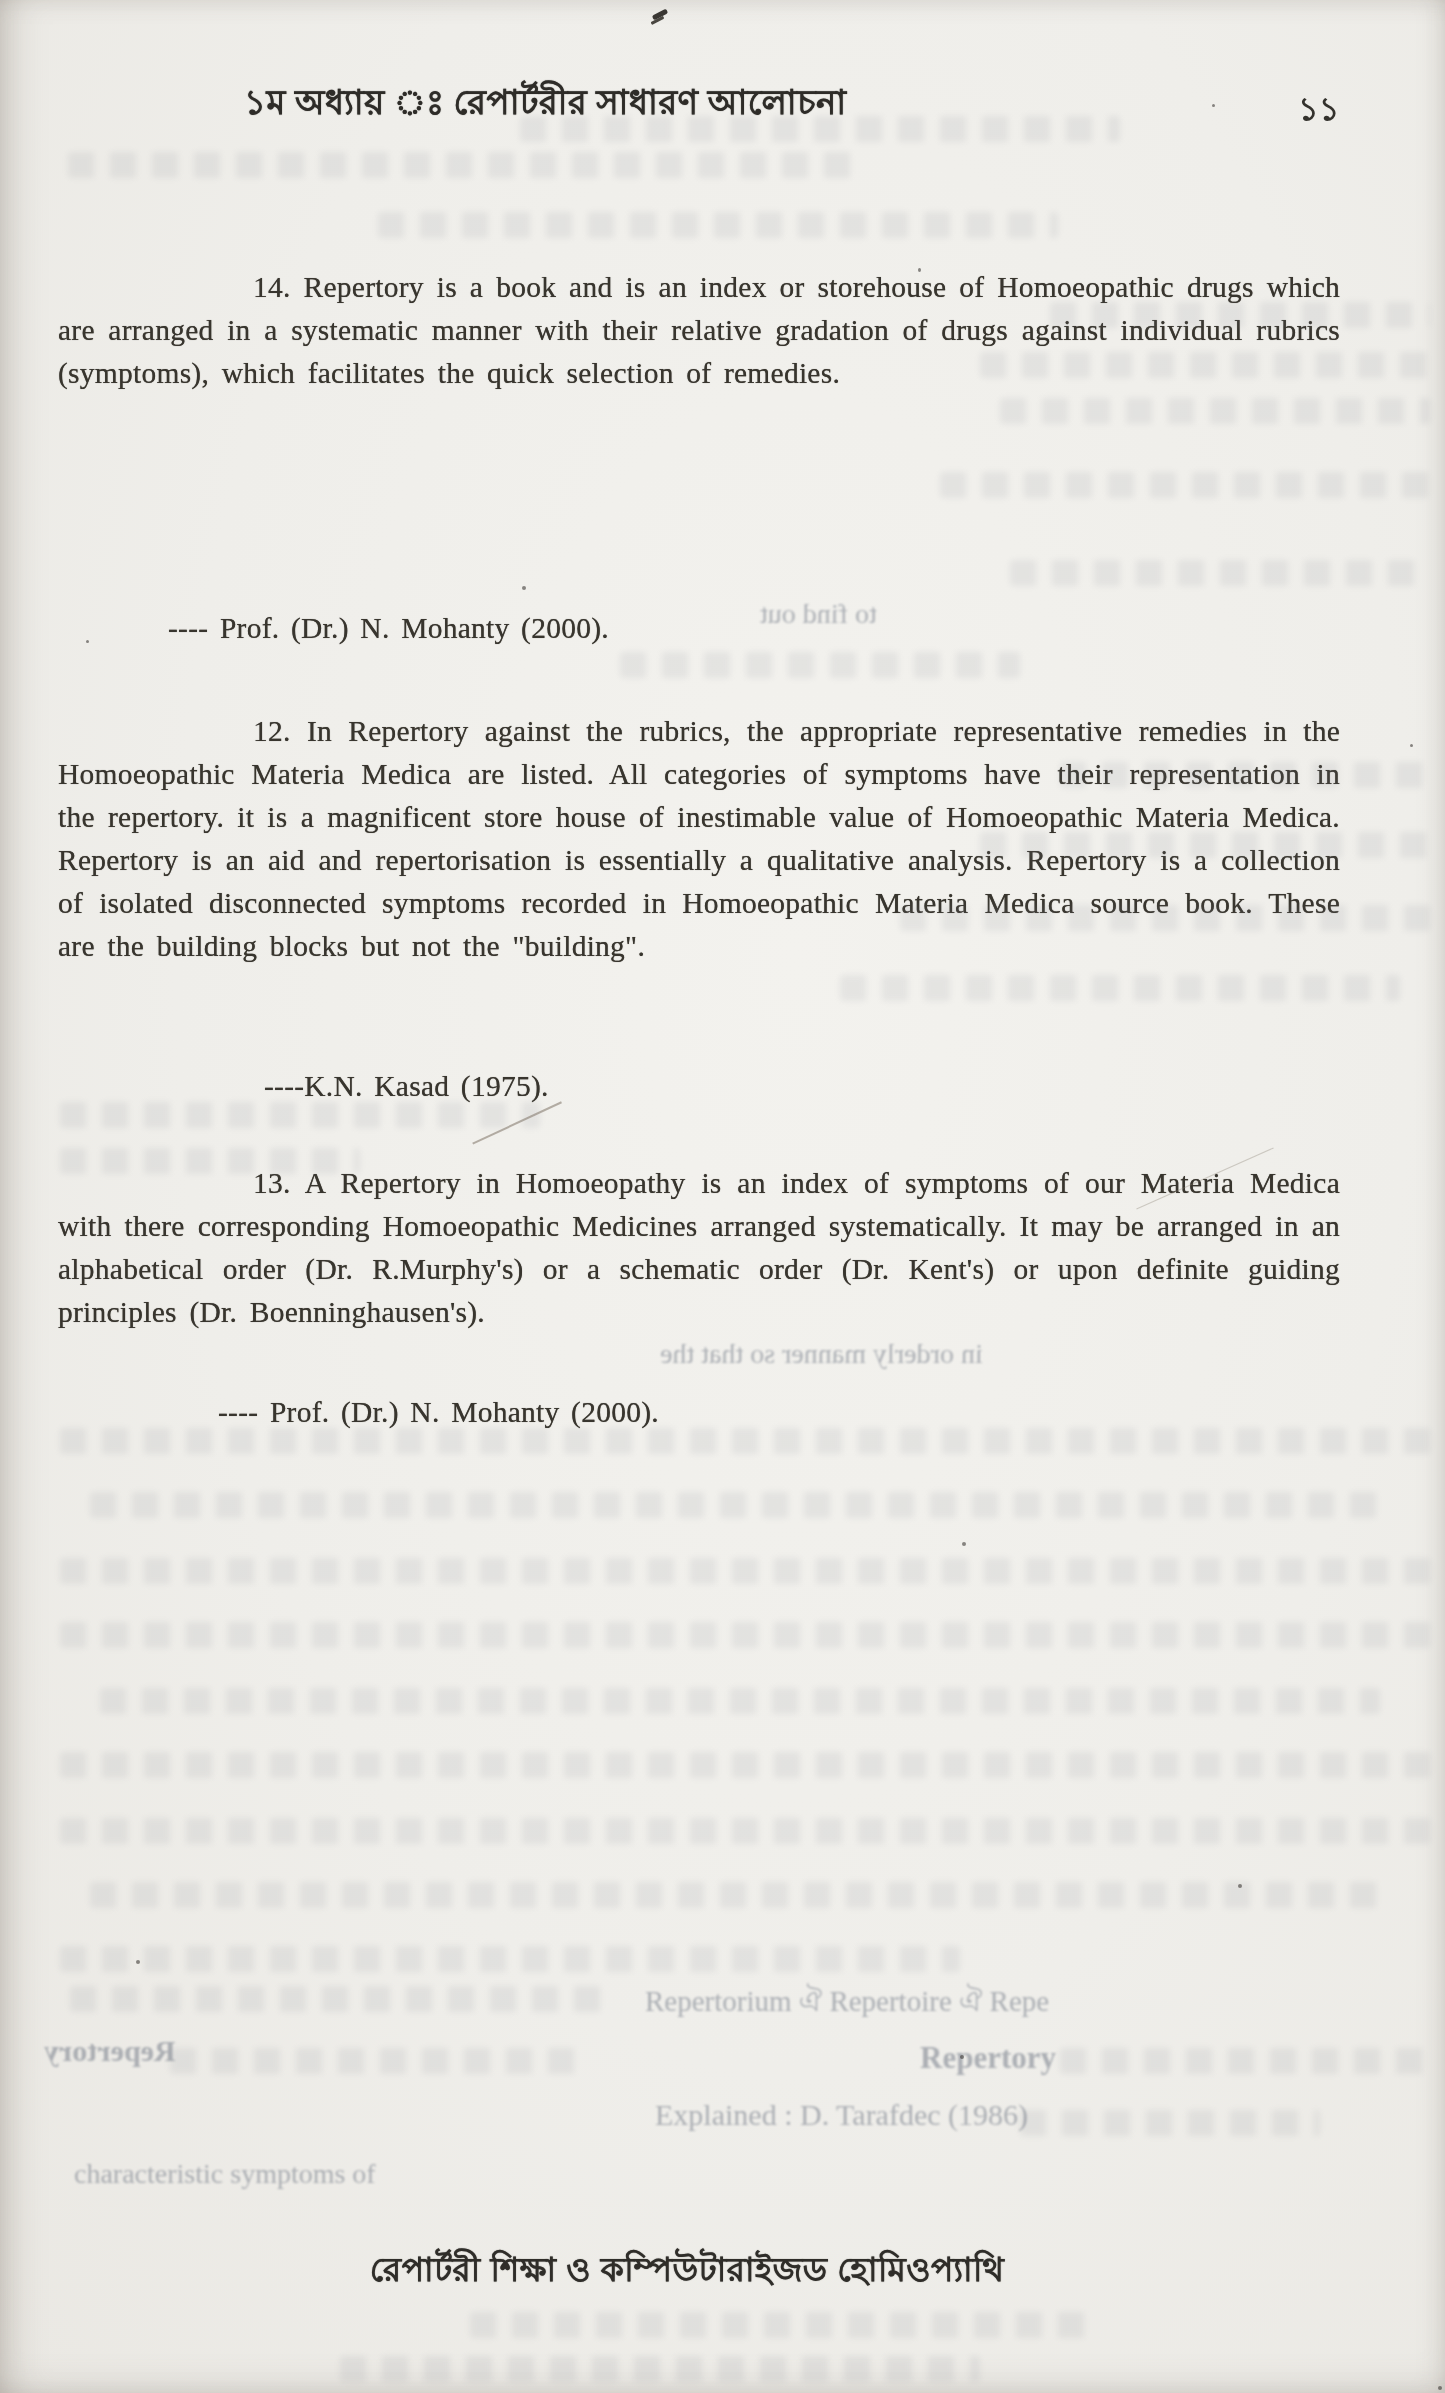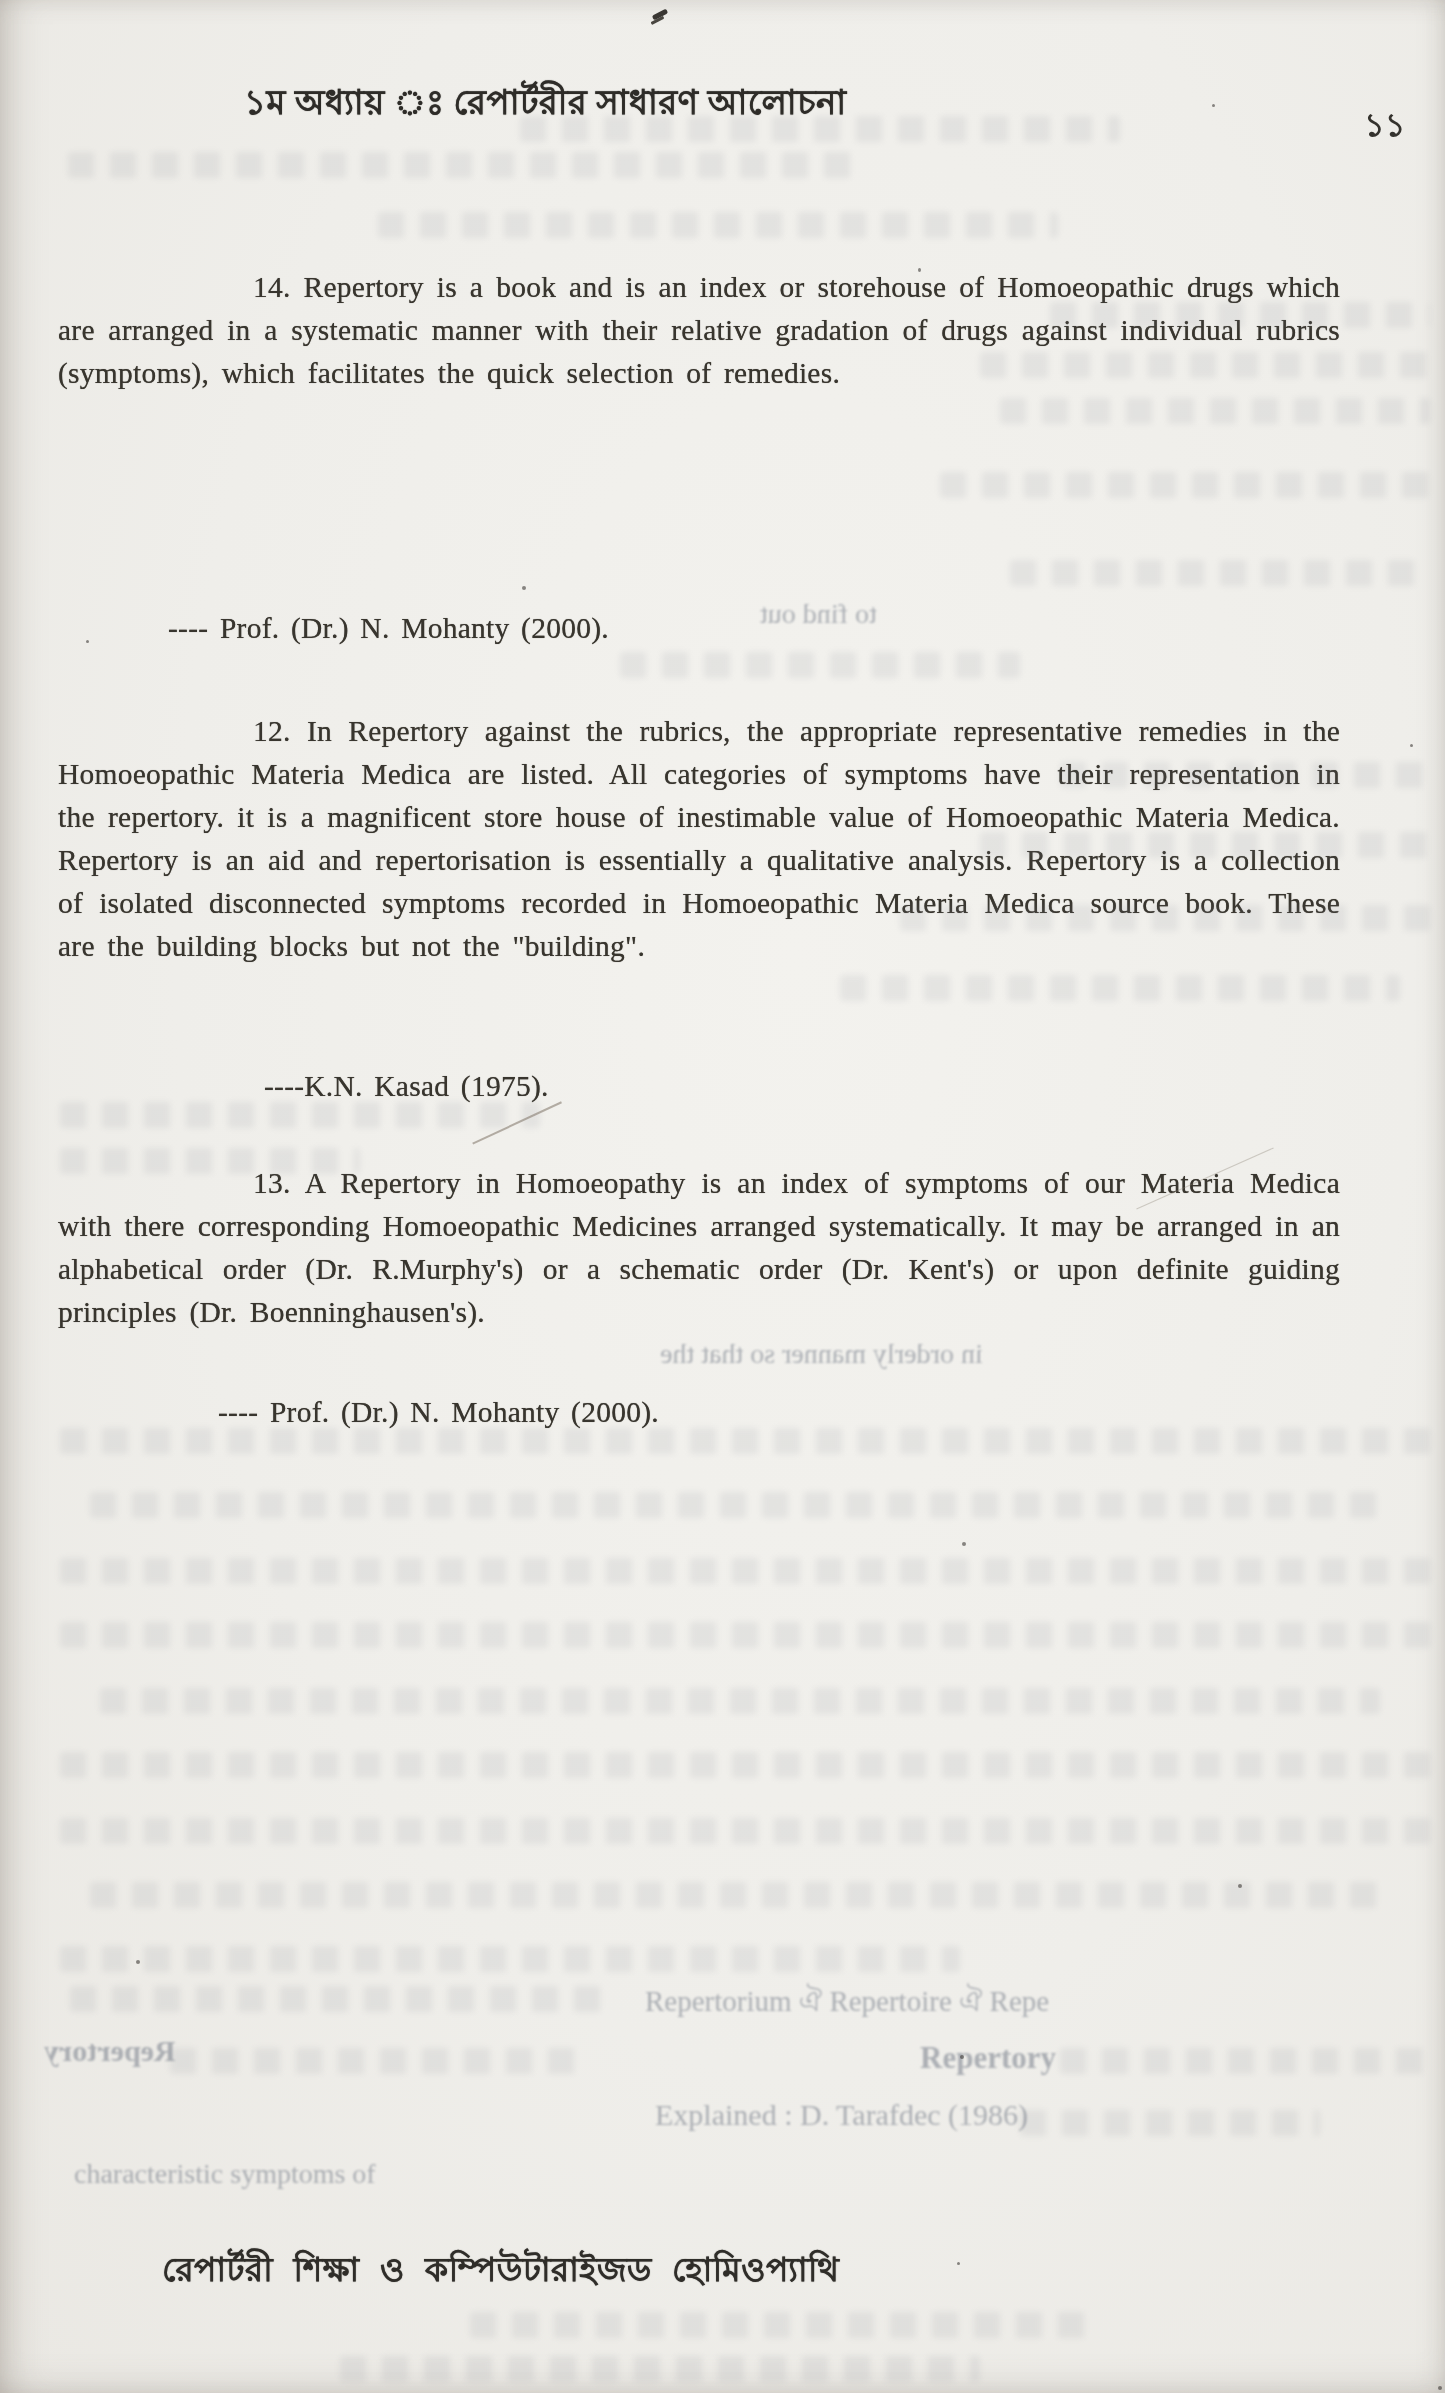--- a/index.html
+++ b/index.html
@@ -19,47 +19,46 @@
   }
   
   .hdr{
     position:absolute;top:76px;left:244px;
     font-size:34px;font-weight:bold;color:#2e2c28;
     letter-spacing:.5px;
     text-shadow:0 0 1px rgba(46,44,40,.75);
     font-family:"Liberation Serif","DejaVu Sans",serif;
   }
   .pageno{
-    position:absolute;top:84px;left:1364px;
+    position:absolute;top:84px;left:1298px;
     font-size:32px;font-weight:bold;color:#34322d;
     font-family:"Liberation Serif","DejaVu Sans",serif;
-    margin-top:16px;
   }
   .para{
     position:absolute;left:58px;width:1282px;
     font-size:29.5px;line-height:43px;
     text-align:justify;color:#38352e;
     word-spacing:5px;letter-spacing:.25px;
     text-shadow:0 0 .7px rgba(56,53,46,.85);
   }
   .ind195{text-indent:195px;}
   .ind140{text-indent:140px;}
   .attribution{
     position:absolute;
     font-size:29.5px;color:#38352e;
     word-spacing:4px;letter-spacing:.25px;
     text-shadow:0 0 .7px rgba(56,53,46,.85);
   }
   .footer{
-    position:absolute;top:2244px;left:162px;width:1010px;
-    text-align:left;
+    position:absolute;top:2244px;left:182px;width:1010px;
+    text-align:center;
     font-size:33px;font-weight:bold;color:#2f2d29;
     letter-spacing:.5px;
     text-shadow:0 0 1px rgba(47,45,41,.7);
-    font-family:Liberation Mono, monospace;
+    font-family:Liberation Sans, sans-serif;
   }
   
   .ghostbar{
     position:absolute;height:26px;
     background:repeating-linear-gradient(90deg,
       rgba(128,132,142,.38) 0 26px, rgba(128,132,142,0) 26px 42px);
     filter:blur(3px);
     opacity:.32;
     border-radius:4px;
     pointer-events:none;

